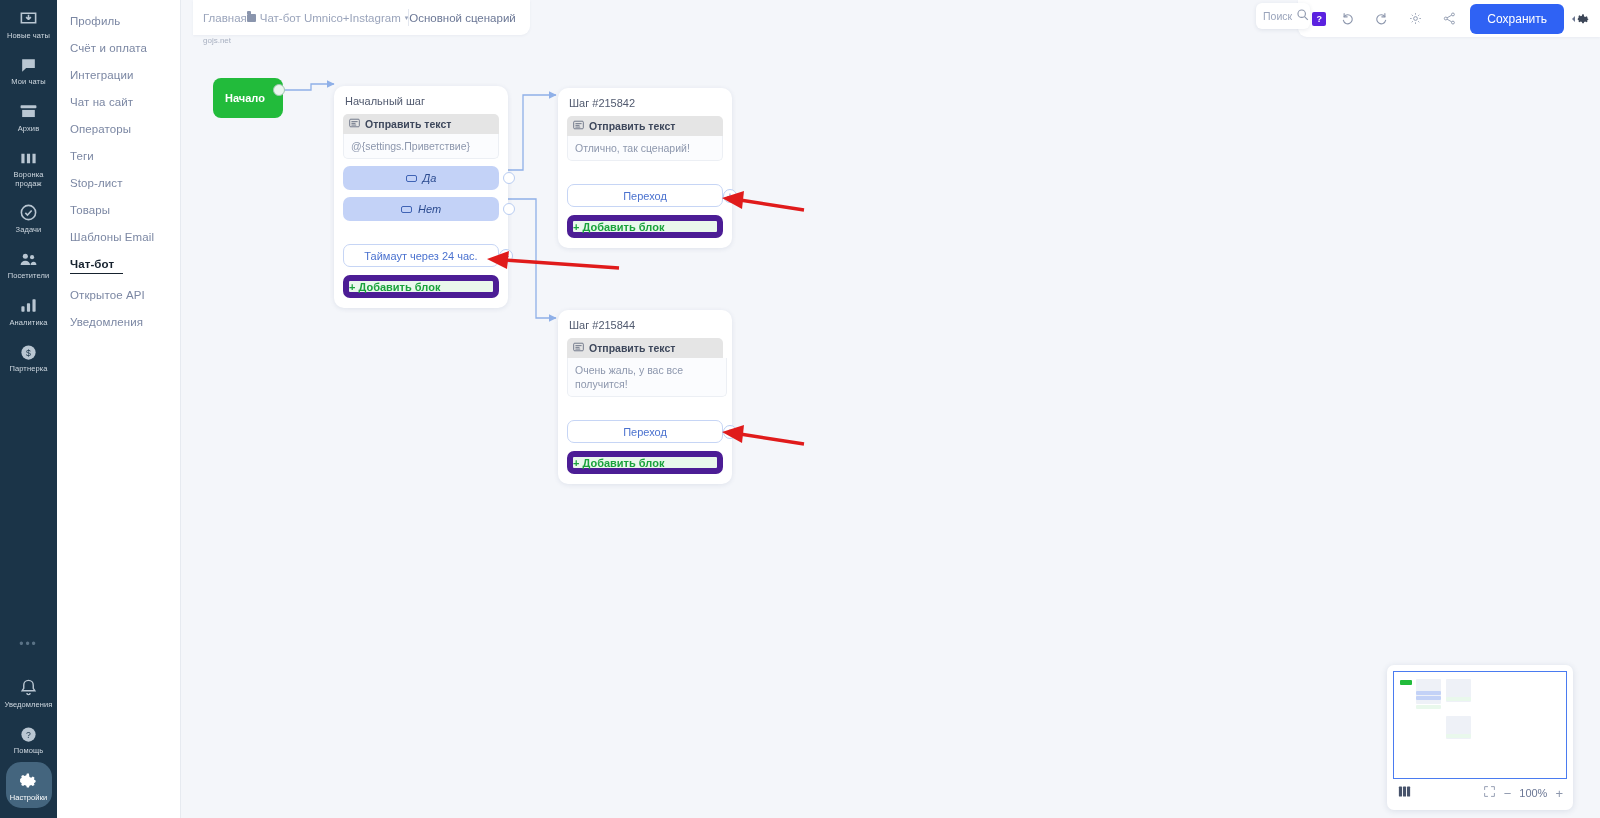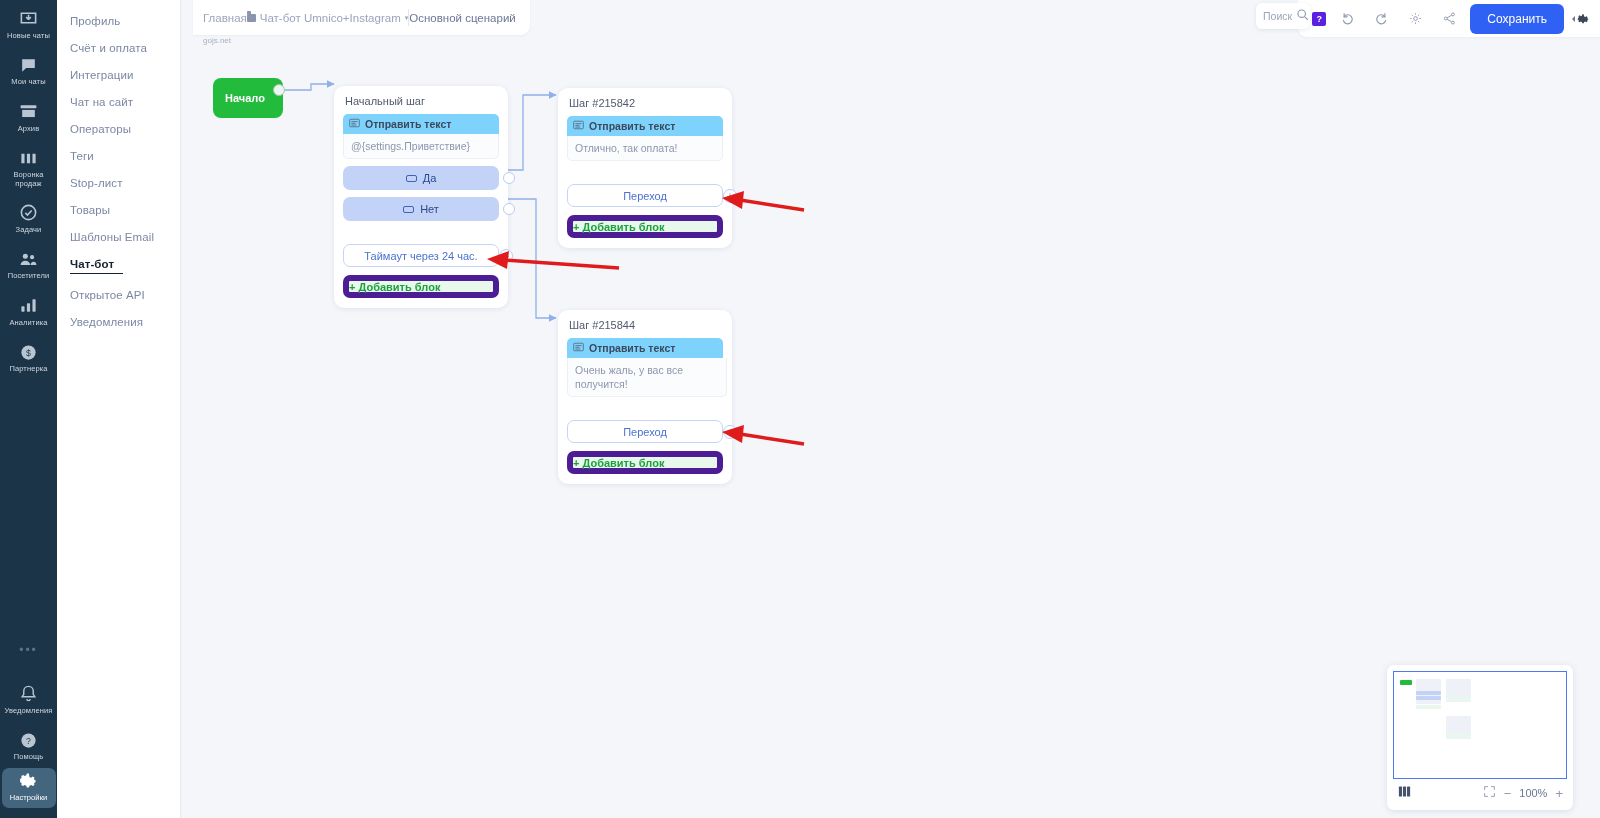--- a/index.html
+++ b/index.html
@@ -21,21 +21,21 @@
   .rail-item {
     width: 57px; padding: 9px 0 6px;
     display: flex; flex-direction: column; align-items: center; gap: 3px;
     cursor: pointer;
   }
   .rail-item .rl { font-size: 7.5px; color: #cfd8e0; line-height: 1.12; text-align: center; letter-spacing:.1px; }
   .rail-item .ric { width: 22px; height: 20px; display:flex; align-items:center; justify-content:center; color:#b9c6d2; }
   .rail-item .ric svg { width: 19px; height: 19px; fill: #b9c6d2; }
   .rail-spacer { flex: 1 1 auto; }
   .rail-dots { color:#5a7286; font-size:12px; letter-spacing:2px; padding: 4px 0 18px; }
-  .rail-item.active { background: #44657e; border-radius: 7px; width: 54px; padding: 3px 0 6px; }
+  .rail-item.active { background: #44657e; border-radius: 15px; width: 46px; padding: 9px 0 6px; }
   .rail-item.active .rl { color: #ffffff; }
   .rail-item.active .ric svg { fill: #ffffff; }
   .rail-bottom { padding-bottom: 10px; display:flex; flex-direction:column; align-items:center; }
 
   
   .submenu {
     position: absolute; left: 57px; top: 0; width: 124px; height: 818px;
     background: #ffffff; border-right: 1px solid #e6eaf0;
     padding-top: 7px; z-index: 35;
   }
@@ -117,33 +117,33 @@
   .start-node .port { right:-2px; top:6px; border-color:#9fc6b0; background:#eaf6ef; }
 
   
   .node {
     position:absolute; background:#ffffff; border-radius:10px;
     box-shadow: 0 1px 5px rgba(40,60,110,.10);
     padding: 9px 9px 10px; cursor:default;
   }
   .node-title { font-size:11px; color:#50596e; margin-bottom:7px; padding-left:2px; }
   .blk-head {
-    background:#7dd3fc; border-radius:5px 5px 0 0; padding:4px 6px;
+    background:#e5e5e5; border-radius:5px 5px 0 0; padding:4px 6px;
     display:flex; align-items:center; gap:5px; font-size:10.5px; color:#3e485c; font-weight:bold;
   }
   .blk-head svg { width:11px;height:10px;stroke:#5a6478;fill:none;stroke-width:1.2; }
   .blk-body {
     background:#fbfcfe; border:1px solid #eceff4; border-top:none;
     border-radius:0 0 5px 5px; padding:5px 7px; font-size:10.5px; color:#8d97ad;
     line-height:1.35; min-height:20px;
   }
   .btn-choice {
     background:#c3d2f7; border-radius:7px; height:24px; margin-top:7px;
     display:flex; align-items:center; justify-content:center; gap:6px;
-    font-size:11px; color:#2a4a8f; cursor:pointer; position:relative;
+    font-size:11px; color:#2a4a8f; cursor:pointer; position:relative;font-style:italic;
   }
   .btn-choice .kb { width:11px;height:7px;border:1.3px solid #3f63b5;border-radius:2px;display:inline-block; }
   .btn-choice .port { right:-16px; top:6px; }
   .btn-outline {
     background:#fff; border:1px solid #c6d5f5; border-radius:7px; height:23px;
     margin-top:23px; display:flex; align-items:center; justify-content:center;
     font-size:11px; color:#4b72cf; cursor:pointer; position:relative;
   }
   .plus-port {
     position:absolute; right:-15px; top:4px; width:14px;height:14px;border-radius:50%;
@@ -382,21 +382,21 @@
 
       <div class="blk-head">
         <span>
           <svg viewBox="0 0 16 14">
               <rect x="1" y="1.5" width="14" height="11" rx="1.5"></rect>
               <path d="M3.5 5h9M3.5 7.5h6M3.5 10h7"></path>
             </svg>
         </span>
         <span>Отправить текст</span>
       </div>
-      <div class="blk-body">Отлично, так оплата!</div>
+      <div class="blk-body">Отлично, так сценарий!</div>
 
       <div class="btn-outline">
         <span>Переход</span>
         <span class="plus-port">+</span>
       </div>
 
       <div class="btn-add">
         <span>+ Добавить блок</span>
       </div>
     </div>

